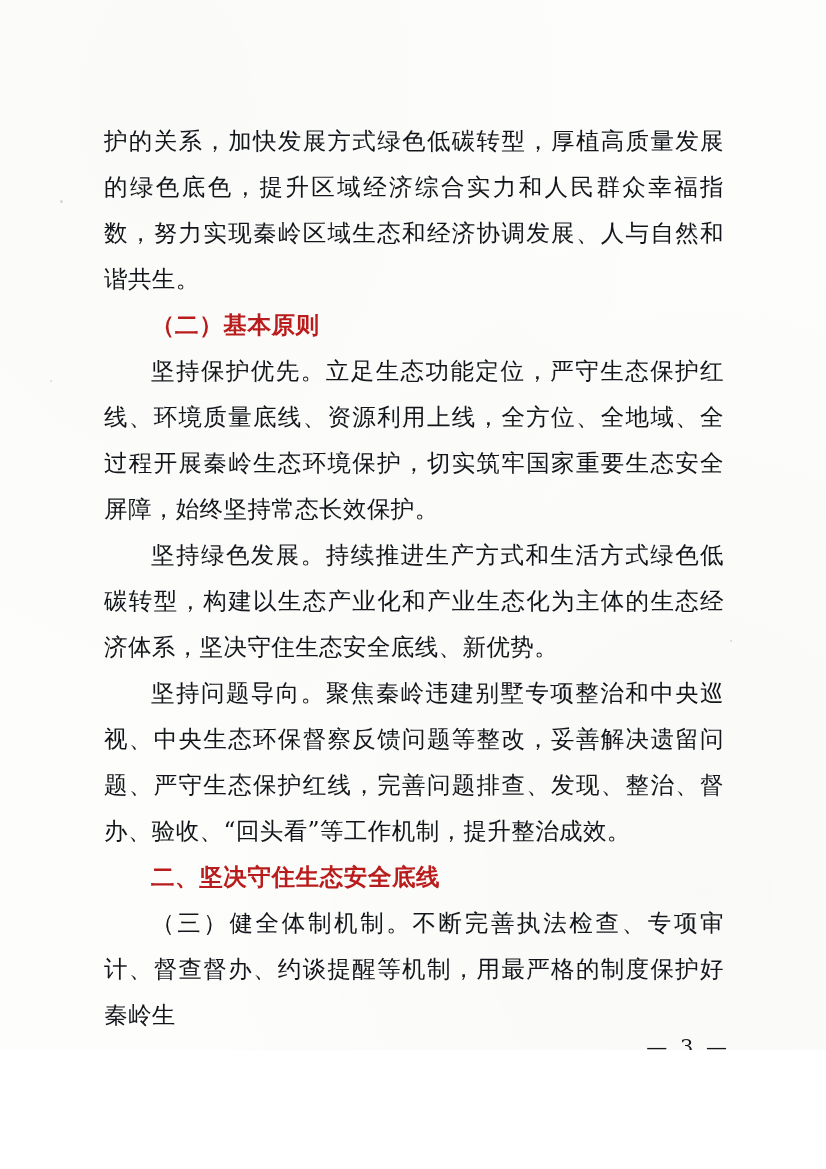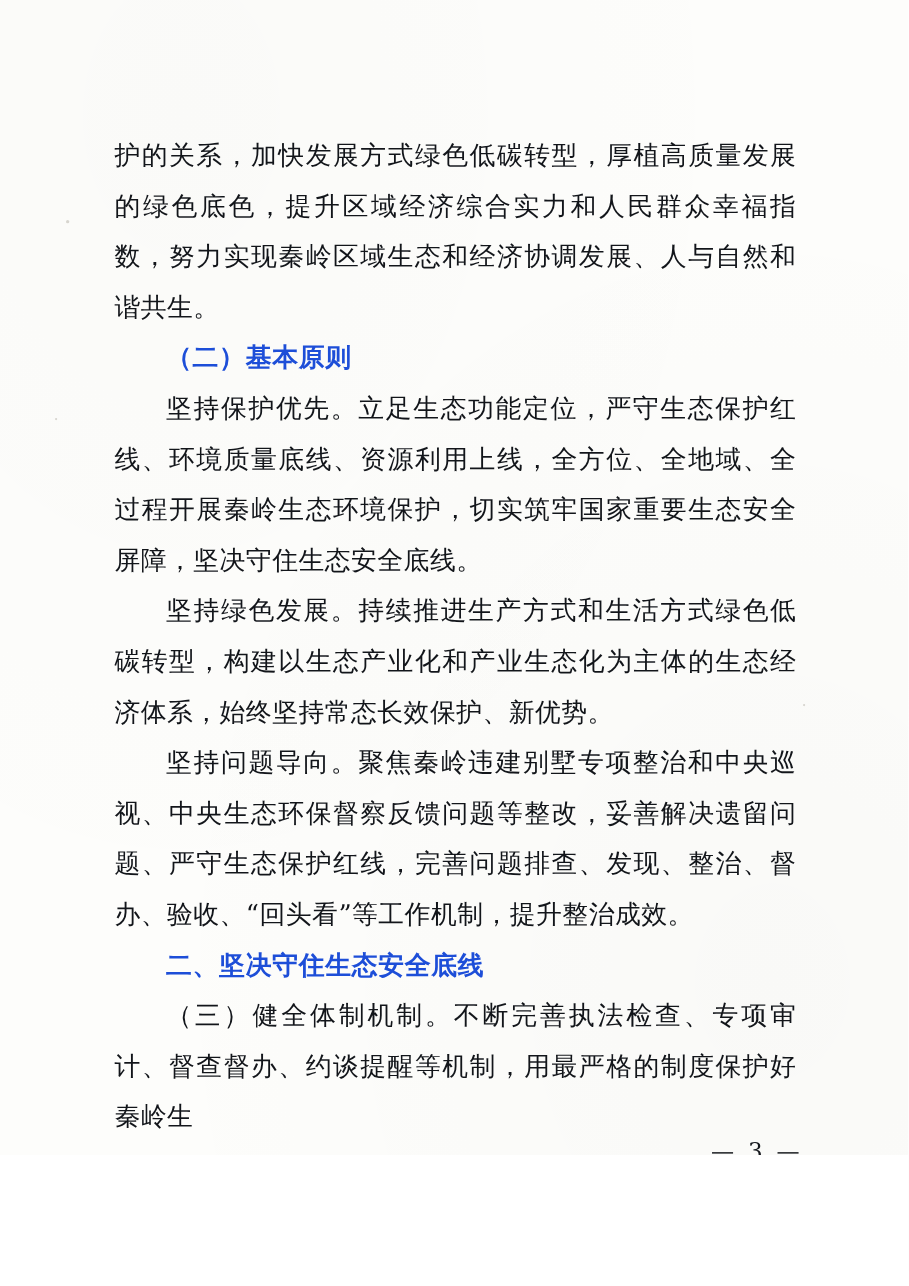--- a/index.html
+++ b/index.html
@@ -47,21 +47,21 @@
   .para + .para {
     margin-top: 0px;
   }
   .indent {
     text-indent: 2em;
   }
   .heading {
     font-family: "DejaVu Serif", serif;
     font-size: 23.5px;
     line-height: 46px;
-    color: #1d4ed8;
+    color: #b91c1c;
     font-weight: 700;
     text-indent: 2em;
     margin: 0;
     letter-spacing: 0.6px;
   }
   .pagenum {
     position: absolute;
     left: 0;
     right: 96px;
     top: 1035px;
@@ -87,23 +87,23 @@
   <span class="speck" style="left:50px; top:380px; width:2px; height:2px;"></span>
   <span class="speck" style="left:730px; top:640px; width:2px; height:2px;"></span>
   <span class="speck" style="left:120px; top:1100px; width:2px; height:2px;"></span>
 
   <div class="content">
 
     <p class="para">护的关系，加快发展方式绿色低碳转型，厚植高质量发展的绿色底色，提升区域经济综合实力和人民群众幸福指数，努力实现秦岭区域生态和经济协调发展、人与自然和谐共生。</p>
 
     <p class="heading">（二）基本原则</p>
 
-    <p class="para indent">坚持保护优先。立足生态功能定位，严守生态保护红线、环境质量底线、资源利用上线，全方位、全地域、全过程开展秦岭生态环境保护，切实筑牢国家重要生态安全屏障，坚决守住生态安全底线。</p>
+    <p class="para indent">坚持保护优先。立足生态功能定位，严守生态保护红线、环境质量底线、资源利用上线，全方位、全地域、全过程开展秦岭生态环境保护，切实筑牢国家重要生态安全屏障，始终坚持常态长效保护。</p>
 
-    <p class="para indent">坚持绿色发展。持续推进生产方式和生活方式绿色低碳转型，构建以生态产业化和产业生态化为主体的生态经济体系，始终坚持常态长效保护、新优势。</p>
+    <p class="para indent">坚持绿色发展。持续推进生产方式和生活方式绿色低碳转型，构建以生态产业化和产业生态化为主体的生态经济体系，坚决守住生态安全底线、新优势。</p>
 
     <p class="para indent">坚持问题导向。聚焦秦岭违建别墅专项整治和中央巡视、中央生态环保督察反馈问题等整改，妥善解决遗留问题、严守生态保护红线，完善问题排查、发现、整治、督办、验收、“回头看”等工作机制，提升整治成效。</p>
 
 
     <p class="heading">二、坚决守住生态安全底线</p>
 
     <p class="para indent">（三）健全体制机制。不断完善执法检查、专项审计、督查督办、约谈提醒等机制，用最严格的制度保护好秦岭生</p>
 
   </div>
 

